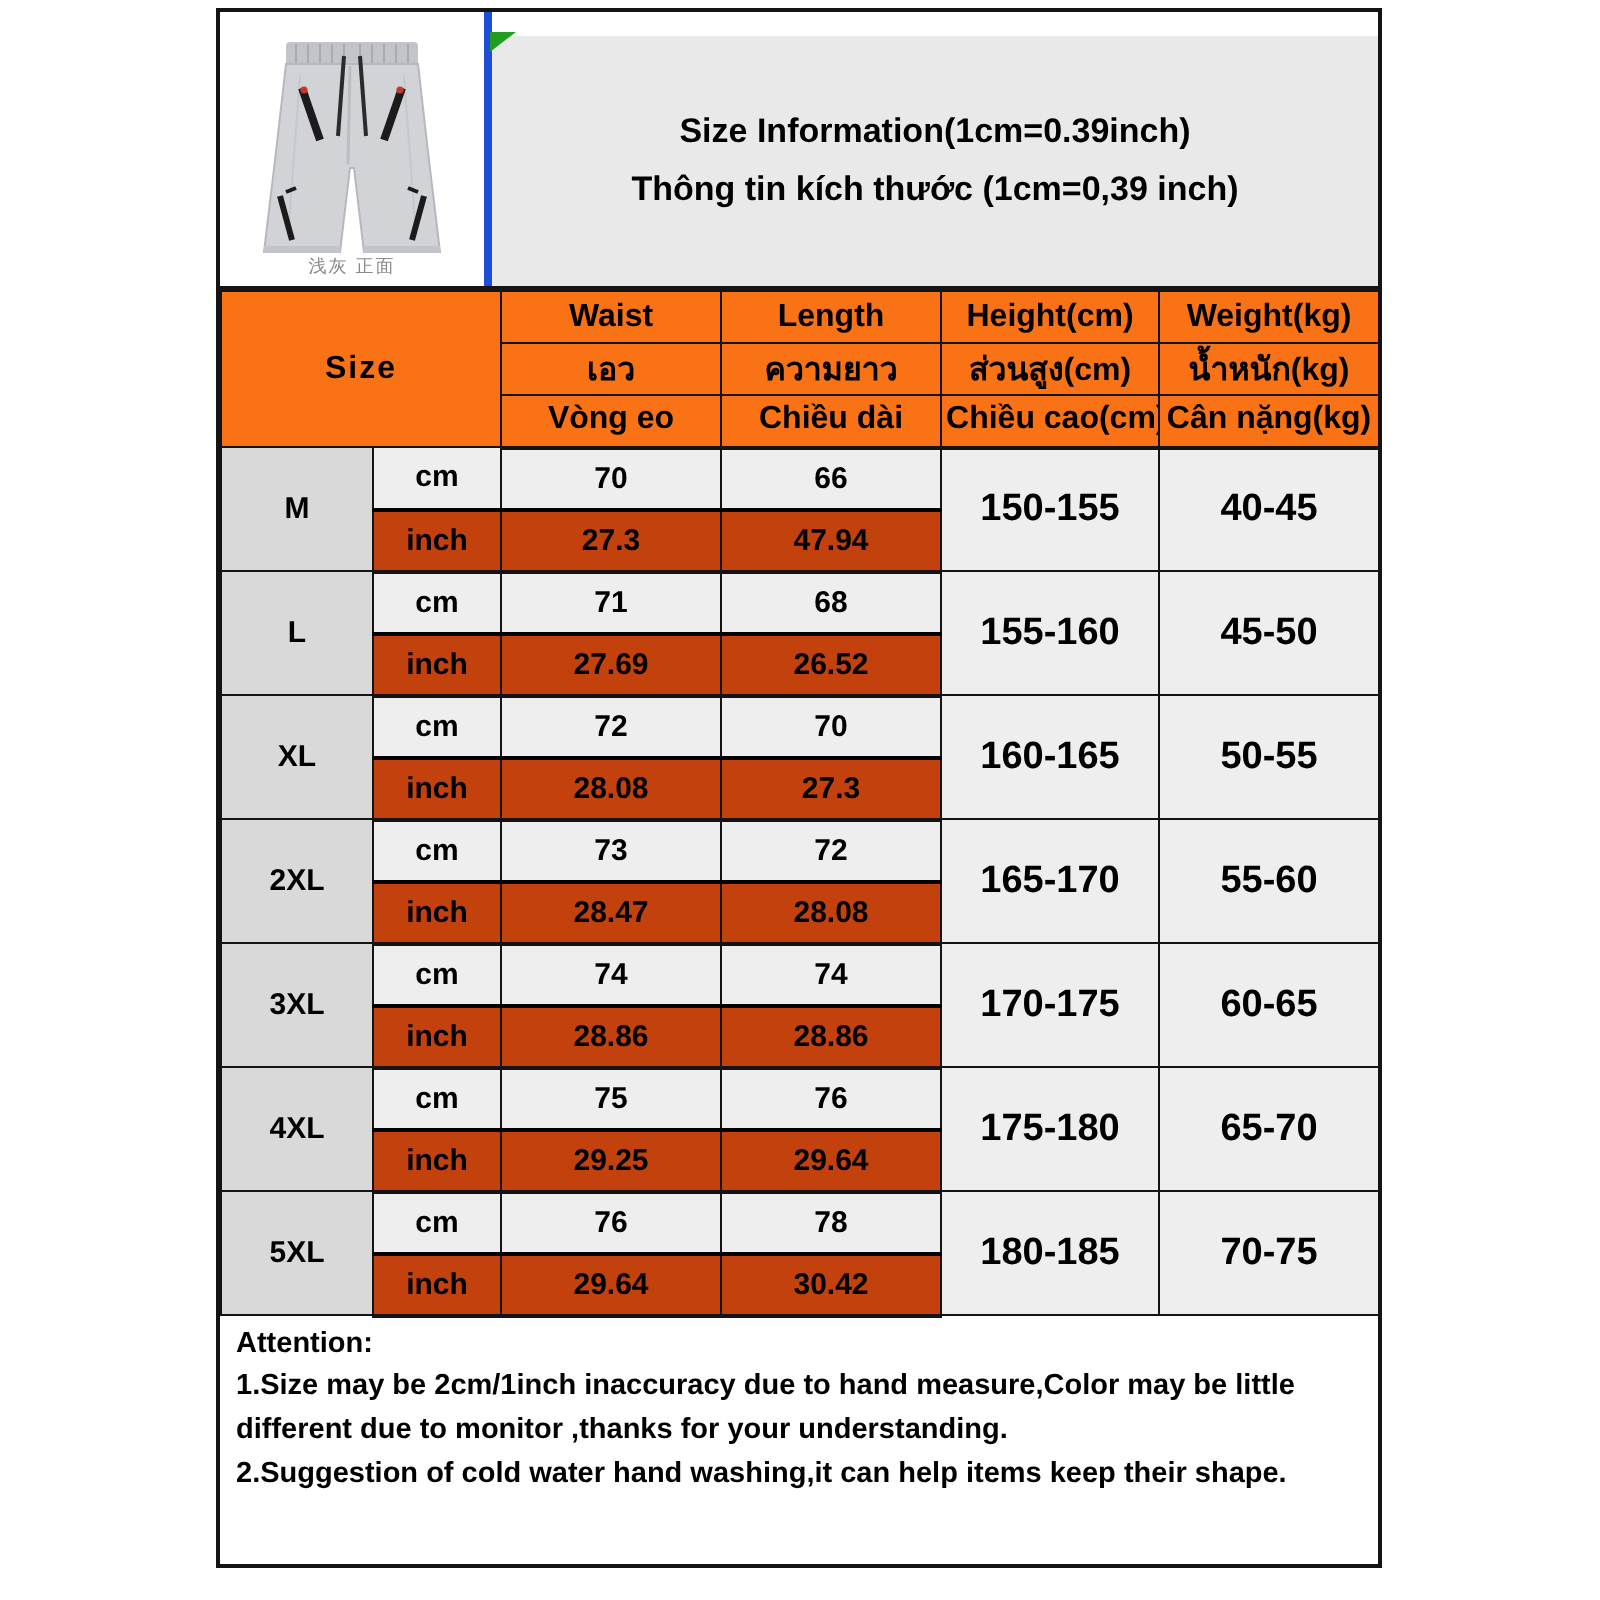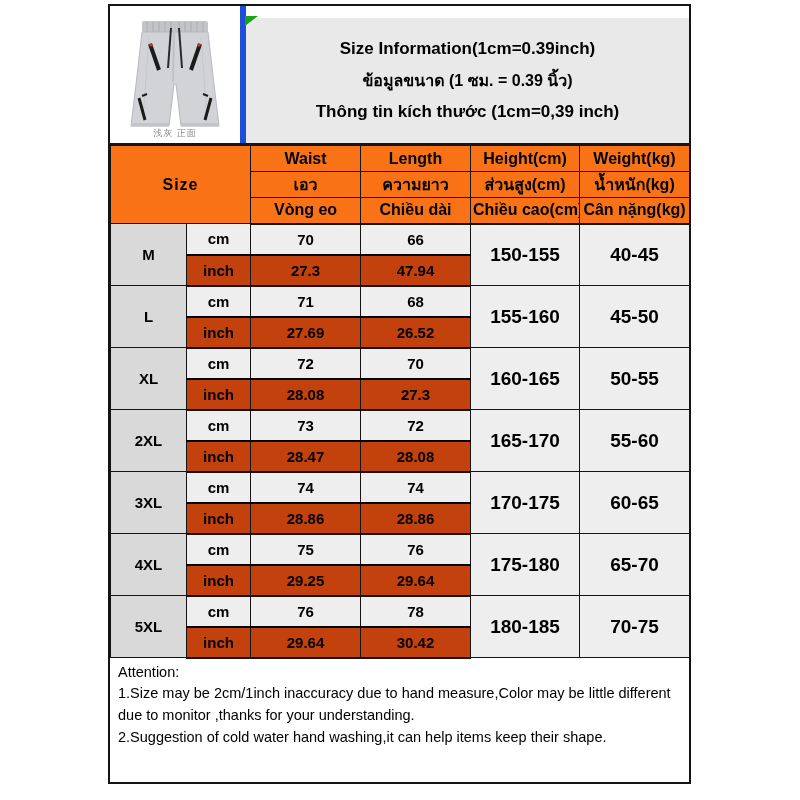--- a/index.html
+++ b/index.html
@@ -7,21 +7,21 @@
     position:relative;width:800px;height:800px;background:#ffffff;
     font-family:"Liberation Sans", sans-serif;color:#000;overflow:hidden;
   }
   .content{
     position:absolute;left:108px;top:4px;width:579px;
     border:2px solid #141414;background:#fff;
   }
   
   .top-row{display:flex;height:137px;border-bottom:2px solid #141414;}
   .product-cell{
-    width:136px;flex:0 0 136px;border-right:6px solid #1d4ed8;
+    width:136px;flex:0 0 136px;border-right:4px solid #1d4ed8;
     background:#ffffff;position:relative;display:flex;flex-direction:column;
     align-items:center;justify-content:flex-start;padding-top:12px;box-sizing:border-box;text-decoration:underline;
   }
   .photo-caption{
     position:absolute;bottom:3px;left:0;right:0;text-align:center;
     font-size:9px;color:#8a8a8a;letter-spacing:1px;
   }
   .title-cell{
     flex:1;background:#e9e9e9;position:relative;
     display:flex;flex-direction:column;align-items:center;justify-content:center;
@@ -48,21 +48,21 @@
   thead tr.hdr-last th{border-bottom:2px solid #141414;}
   td.c-size{background:#d9d9d9;font-size:15px;}
   td.c-unit{font-size:15px;}
   td.c-val{font-size:15px;}
   td.c-range{background:#eeeeee;font-size:19px;}
   tr.row-cm td.c-unit,tr.row-cm td.c-val{background:#eeeeee;border-bottom:2px solid #000000;}
   tr.row-inch td{background:#c2410c;border-bottom:2px solid #141414;}
   
   .attention{
     height:123px;box-sizing:border-box;padding:3px 8px;
-    font-size:14.5px;line-height:1.5;font-weight:normal;background:#fff;
+    font-size:14.5px;line-height:1.5;font-weight:bold;background:#fff;
   }
   .attention div{margin:0;}
   
   .pants-svg{display:block;}
 </style>
 </head>
 <body>
 
 <div class="canvas">
   <div class="content">
@@ -106,21 +106,20 @@
 
           <rect x="22" y="105" width="38" height="3.5" fill="#c3c4c9"></rect>
           <rect x="72" y="105" width="38" height="3.5" fill="#c3c4c9"></rect>
         </svg>
         <div class="photo-caption">浅灰 正面</div>
       </div>
 
       <div class="title-cell">
         <div class="corner-flag"></div>
         <div class="title-en">Size Information(1cm=0.39inch)</div>
-        <div class="title-th">ข้อมูลขนาด (1 ซม. = 0.39 นิ้ว)</div>
         <div class="title-vi">Thông tin kích thước (1cm=0,39 inch)</div>
       </div>
     </div>
 
     <table class="size-table">
       <colgroup>
         <col style="width:76px">
           <col style="width:64px">
         <col style="width:110px">
           <col style="width:110px">

